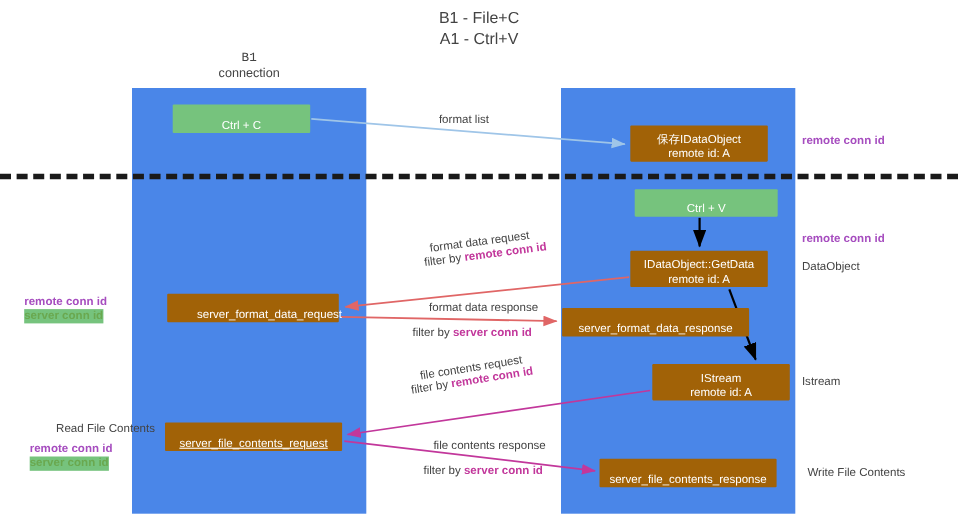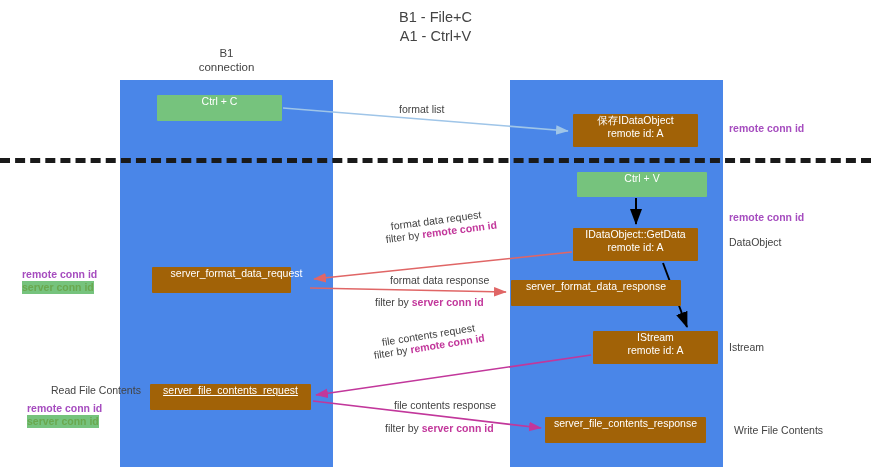--- a/index.html
+++ b/index.html
@@ -38,21 +38,21 @@
   
   .col-head {
     position: absolute;
     text-align: center;
     color: #434343;
     font-size: 11.5px;
     line-height: 14px;
   }
   #head-b1 { left: 120px; top: 46px; width: 213px; }
   #head-a1 { left: 510px; top: 46px; width: 213px; }
-  .col-head .line1 { display: block; }
+  .col-head .line1 { display: block; font-family: Liberation Mono, monospace; }
   .col-head .line2 { display: block; }
 
   
   #title {
     position: absolute;
     left: 0; top: 8px;
     width: 871px;
     text-align: center;
     color: #434343;
     font-size: 14.5px;
@@ -70,36 +70,36 @@
     border-top: 5px dashed #1a1a1a;
   }
 
   
   .node {
     position: absolute;
     box-sizing: border-box;
     display: flex;
     flex-direction: column;
     align-items: center;
-    justify-content: flex-start;
+    justify-content: flex-end;
     text-align: center;
     color: #ffffff;
     font-size: 10.5px;
     line-height: 13px;
     border-radius: 1px;
   }
   .node .l1, .node .l2 { display: block; white-space: nowrap; }
   .green { background: #76c37d; }
   .orange { background: #a16207; }
 
   #n-ctrlc       { left: 157px; top: 95px;  width: 125px; height: 26px; }
   #n-dataobject  { left: 573px; top: 114px; width: 125px; height: 33px; }
   #n-ctrlv       { left: 577px; top: 172px; width: 130px; height: 25px; }
   #n-getdata     { left: 573px; top: 228px; width: 125px; height: 33px; }
-  #n-sfdreq      { left: 152px; top: 267px; width: 139px; height: 26px; padding-left: 30px; }
+  #n-sfdreq      { left: 152px; top: 267px; width: 156px; height: 26px; padding-left: 30px; }
   #n-sfdresp     { left: 511px; top: 280px; width: 170px; height: 26px; }
   #n-istream     { left: 593px; top: 331px; width: 125px; height: 33px; }
   #n-sfcreq      { left: 150px; top: 384px; width: 161px; height: 26px; text-decoration: underline; }
   #n-sfcresp     { left: 545px; top: 417px; width: 161px; height: 26px; }
 
   
   .cap {
     position: absolute;
     font-size: 10.5px;
     line-height: 13px;

